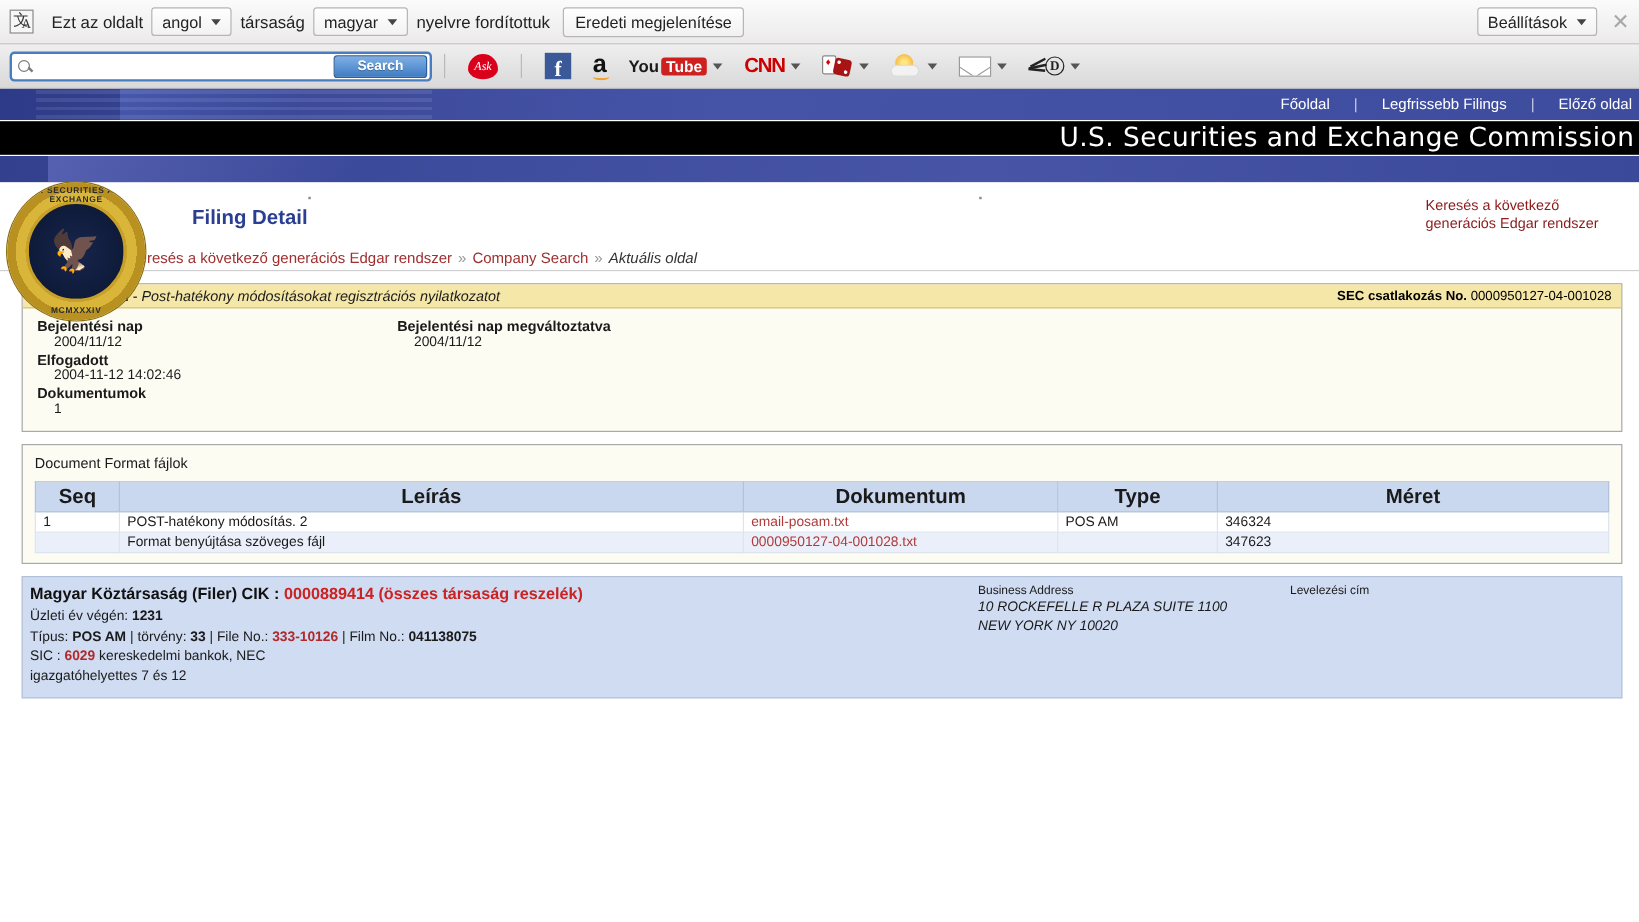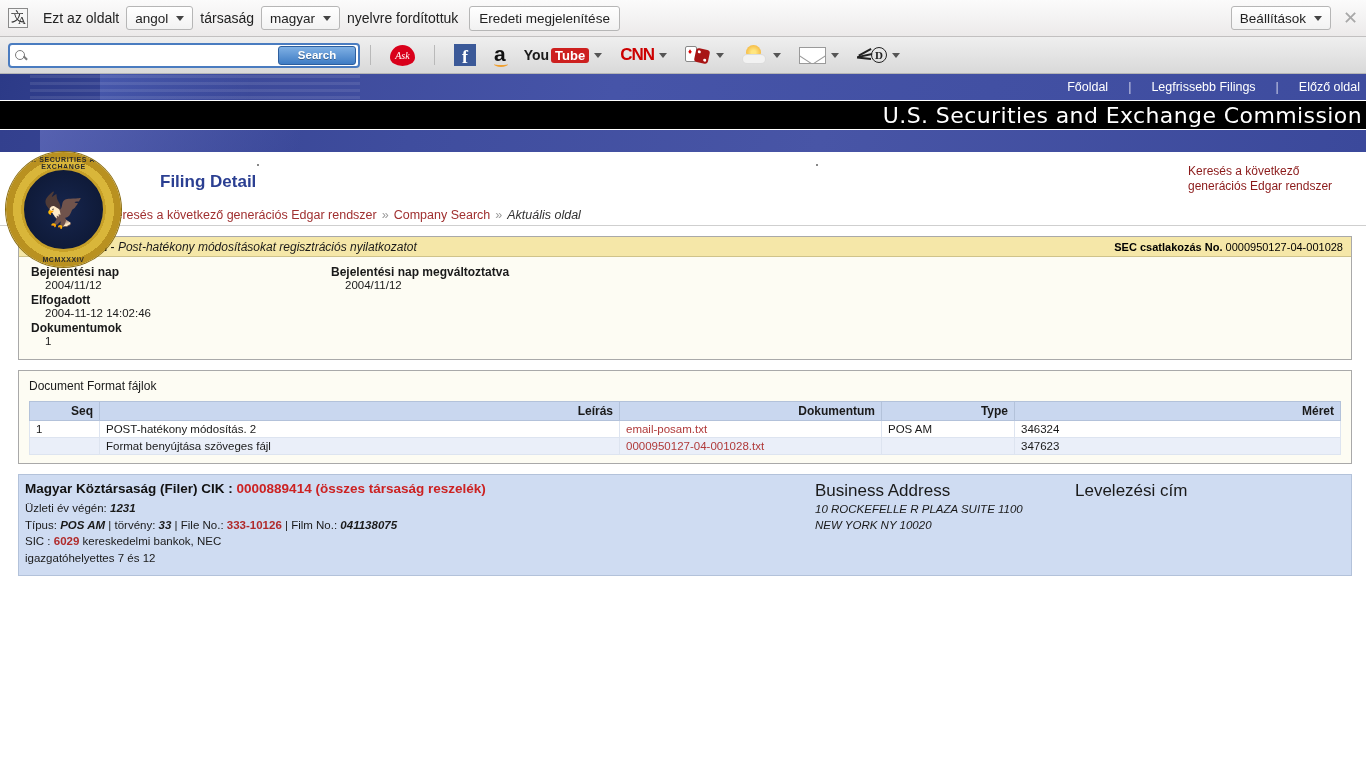--- a/index.html
+++ b/index.html
@@ -441,23 +441,23 @@
     padding: 2px 0 8px 10px;
   }
   table.files {
     width: calc(100% - 20px);
     margin: 0 10px;
     border-collapse: collapse;
     font-size: 12px;
   }
   table.files th {
     background: #c9d7ef;
-    text-align: right;
+    text-align: center;
     font-weight: bold;
-    font-size: 12px;
+    font-size: 17px;
     color: #1a1a1a;
     padding: 2px 6px;
     border: 1px solid #b3c2da;
   }
   table.files td {
     padding: 2px 6px;
     border: 1px solid #dde4f0;
     font-size: 11.5px;
     color: #1a1a1a;
   }
@@ -474,24 +474,24 @@
   }
   .filer-left { flex: 0 0 790px; }
   .filer-title {
     font-size: 13.5px;
     font-weight: bold;
     color: #111;
     margin-bottom: 4px;
   }
   .filer-title .cik { color: #cc2222; }
   .filer-line { font-size: 11.5px; color: #1a1a1a; line-height: 1.45; }
-  .filer-line b { font-weight: bold; font-style: italic; }
+  .filer-line b { font-weight: bold; }
   .filer-line .red { color: #b02a2a; font-weight: bold; }
   .addr-col { flex: 0 0 260px; }
-  .addr-title { font-size: 17px; color: #1a1a1a; margin-bottom: 1px; }
+  .addr-title { font-size: 10px; color: #1a1a1a; margin-bottom: 1px; }
   .addr-line { font-size: 11.5px; font-style: italic; color: #1a1a1a; line-height: 1.35; }
   .mail-col { flex: 1; }
 </style>
 </head>
 <body>
 
 <div class="translate-bar">
   <div class="translate-icon">
     <span class="gx">文</span>
     <span class="ga">A</span>

